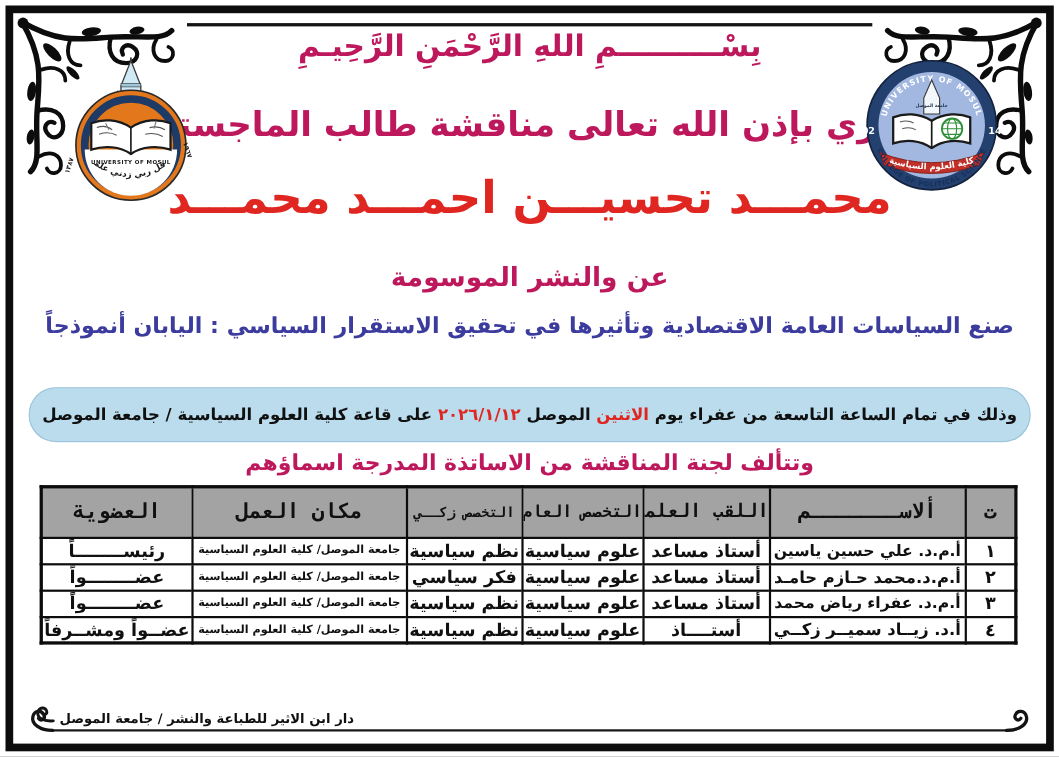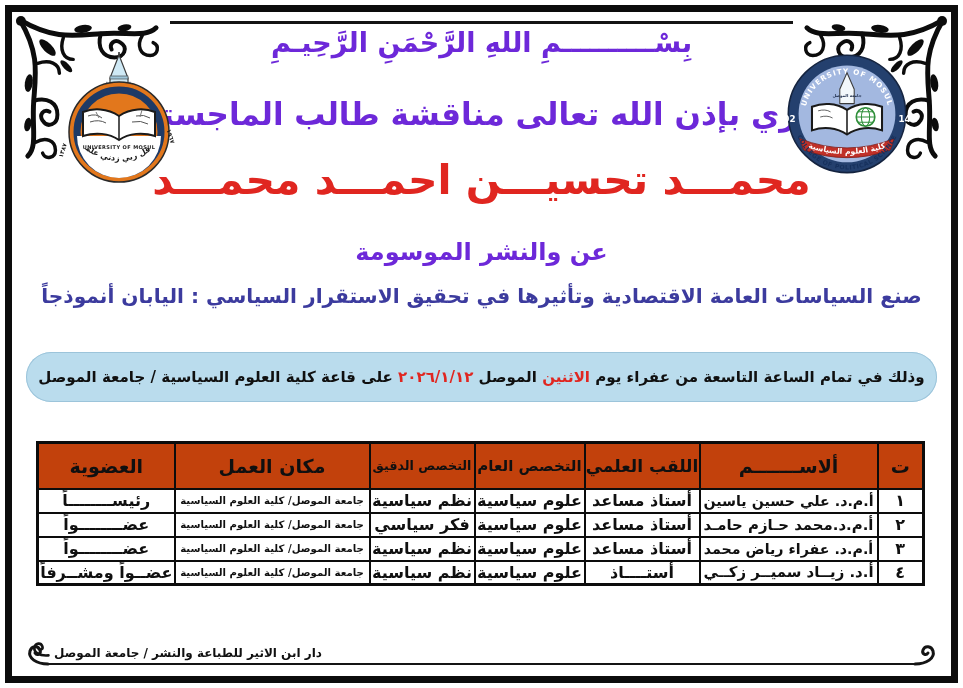--- a/index.html
+++ b/index.html
@@ -9,39 +9,39 @@
   .frame{ position:absolute; inset:5px; border:7px solid #0c0c0c; pointer-events:none; }
   .topline{ position:absolute; top:21px; left:170px; width:623px; height:2.5px; background:#141414; }
   .corner{ position:absolute; top:14px; width:148px; height:148px; }
   .corner.left{ left:14px; }
   .corner.right{ right:14px; transform:scaleX(-1); }
   .bottomline{ position:absolute; bottom:23px; left:46px; right:46px; height:2px; background:#141414; }
   .swirl{ position:absolute; width:26px; height:26px; }
   .swirl.bl{ left:24px; bottom:20px; }
   .swirl.br{ right:24px; bottom:20px; transform:scaleX(-1); }
 
-  .line{ position:absolute; left:30px; right:30px; text-align:center; white-space:nowrap; font-weight:bold; color:#6d28d9; }
+  .line{ position:absolute; left:30px; right:30px; text-align:center; white-space:nowrap; font-weight:bold; color:#be185d; }
   .bismillah{ top:27px; font-size:27px; letter-spacing:0; }
   .intro{ top:96px; font-size:31px; }
   .student-name{ top:156px; font-size:41px; color:#e02620; }
   .thesis-label{ top:238px; font-size:24px; }
   .thesis-title{ top:284px; font-size:26px; color:#3c3b9e; }
 
   .banner{ position:absolute; top:352px; left:26px; right:26px; height:50px; background:#badced;
            border-radius:26px; text-align:center; line-height:50px; white-space:nowrap;
            font-weight:bold; font-size:20px; color:#101010; box-shadow:inset 0 0 0 1px #9cc4da; }
   .banner .red{ color:#e02620; }
   .committee-intro{ top:408px; font-size:20px; }
 
   .table-wrap{ position:absolute; top:441px; right:38px; width:886px; }
   table{ border-collapse:collapse; width:886px; table-layout:fixed; direction:rtl; }
   th,td{ border:2.5px solid #0c0c0c; text-align:center; vertical-align:middle;
          white-space:nowrap; overflow:hidden; font-weight:bold; color:#101010; }
   table{ border:3px solid #0c0c0c; }
-  th{ background:#c2410c; height:46px; font-size:19px; }
+  th{ background:#a3a3a3; height:46px; font-size:19px;font-family:Liberation Mono, monospace; }
   td{ height:24px; font-size:16px; }
   td.c-name{ font-size:17px; }
   td.c-work{ font-size:12.5px; }
   td.c-member{ font-size:16px; }
   th.h-gen{ font-size:16px; } th.h-spec{ font-size:16px; } th.h-title{ font-size:17px; }
 
   .imprint{ position:absolute; left:30px; bottom:28px; display:flex; align-items:flex-end; gap:4px; direction:rtl; }
   .imprint .txt{ font-size:12px; font-weight:bold; color:#101010; white-space:nowrap; }
   .imprint svg{ width:20px; height:20px; }
 
@@ -145,39 +145,40 @@
     <path id="colRibbon" d="M22,96 Q62,110 102,96" fill="none"></path>
     <text font-size="7.5" fill="#ffffff" font-weight="bold"><textPath href="#colRibbon" startOffset="50%" text-anchor="middle">كلية العلوم السياسية</textPath></text>
     <path id="colBottom" d="M14,86 A52,52 0 0 0 110,86" fill="none"></path>
     <text font-size="6" fill="#16305c" font-weight="bold" letter-spacing="0.5"><textPath href="#colBottom" startOffset="50%" text-anchor="middle">COLLEGE OF POLITICAL SCIENCE</textPath></text>
   </svg>
 
   <div class="banner" style="font-size: 15.0594px;">
     <span>وذلك في تمام الساعة التاسعة من عفراء يوم </span><span class="red">الاثنين</span><span> الموصل </span><span class="red">٢٠٢٦/١/١٢</span><span> على قاعة كلية العلوم السياسية / جامعة الموصل</span>
   </div>
 
+  <div class="line committee-intro">وتتألف لجنة المناقشة من الاساتذة المدرجة اسماؤهم</div>
 
   <div class="table-wrap">
     <table>
       <colgroup>
         <col style="width:46px">
           <col style="width:178px">
           <col style="width:115px">
           <col style="width:110px">
           <col style="width:105px">
           <col style="width:195px">
           <col style="width:137px">
       </colgroup>
       <thead>
         <tr>
           <th>ت</th>
           <th>ألاســـــــم</th>
           <th class="h-title">اللقب العلمي</th>
           <th class="h-gen" style="font-size: 15.0676px;">التخصص العام</th>
-          <th class="h-spec" style="font-size: 12.684px;">التخصص الدقيق</th>
+          <th class="h-spec" style="font-size: 12.684px;">التخصص زكــي</th>
           <th>مكان العمل</th>
           <th>العضوية</th>
         </tr>
       </thead>
       <tbody>
         <tr>
           <td>١</td>
           <td class="c-name" style="font-size: 14.2389px;">أ.م.د. علي حسين ياسين</td>
           <td>أستاذ مساعد</td>
           <td>علوم سياسية</td>

